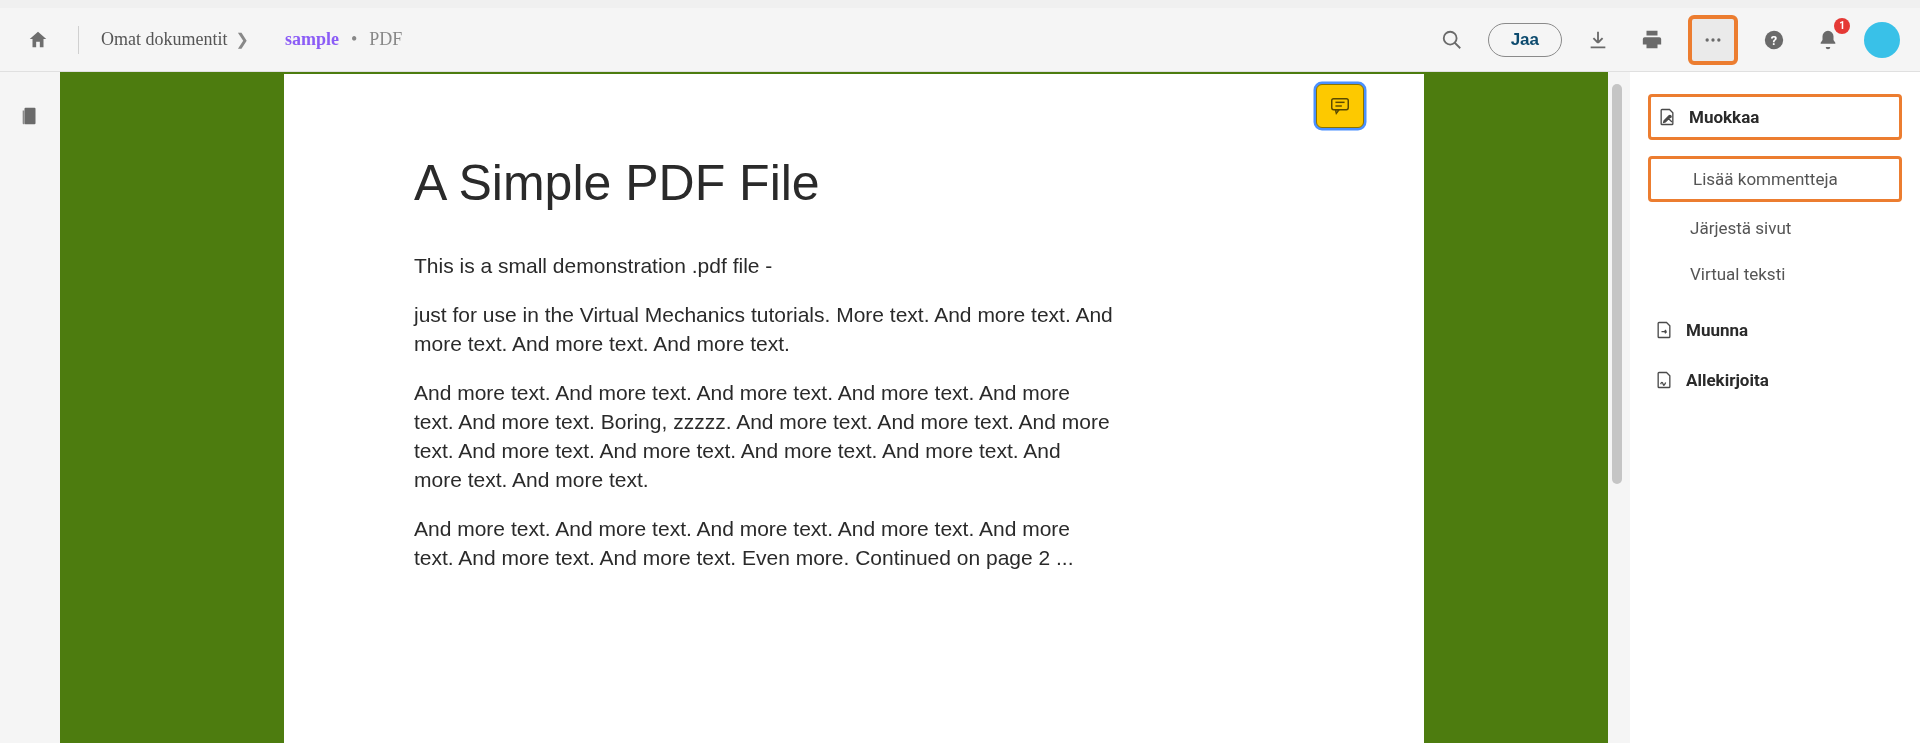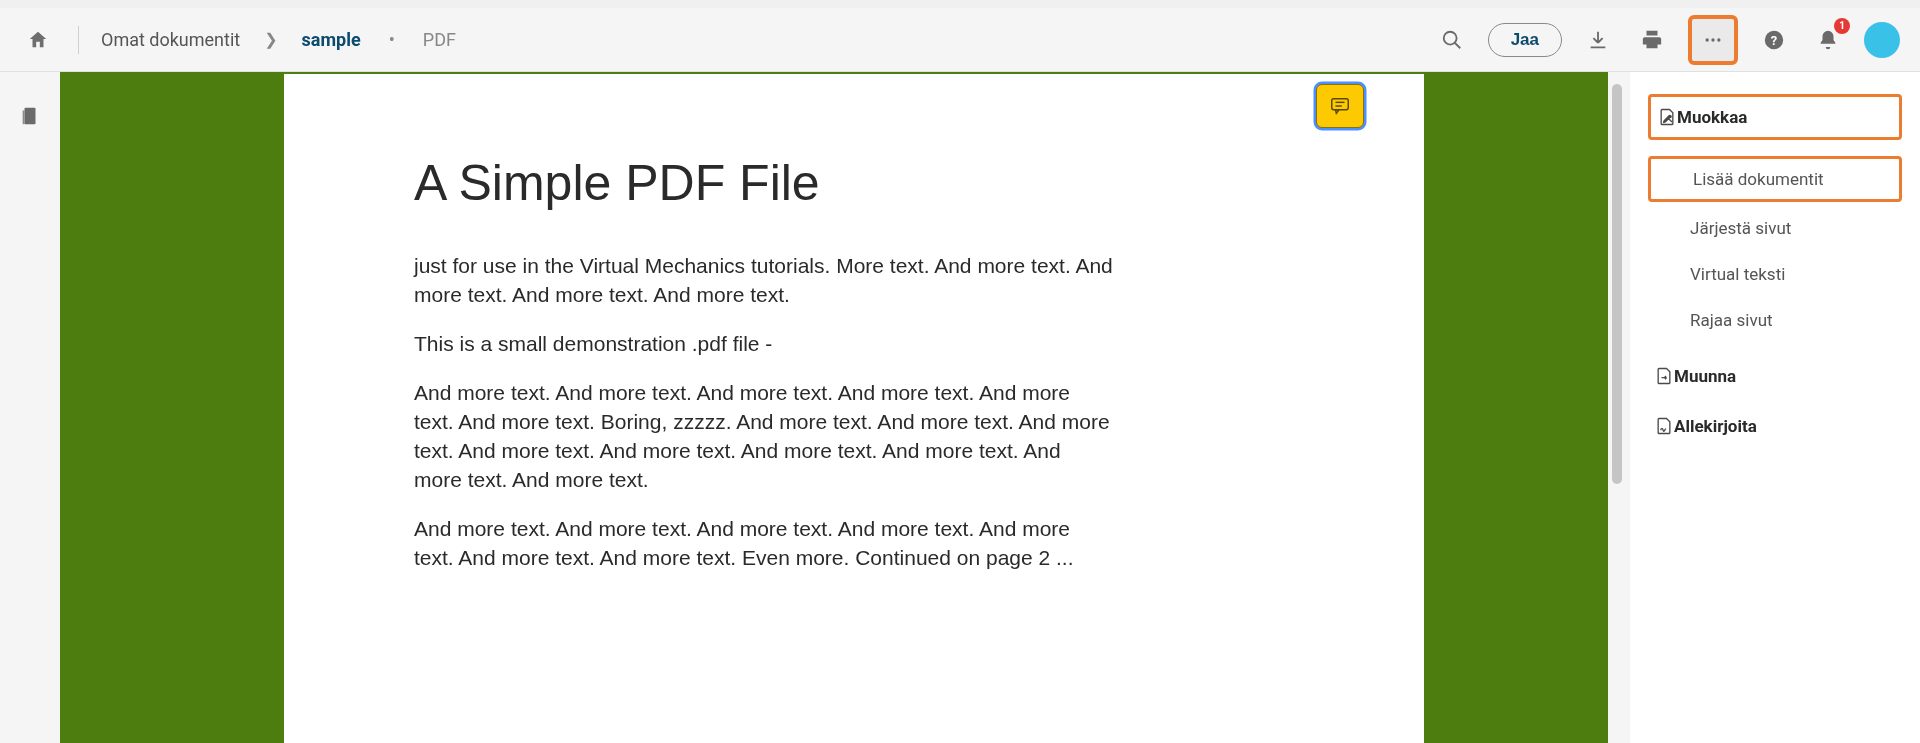--- a/index.html
+++ b/index.html
@@ -26,31 +26,33 @@
     }
     .divider-vert {
       width: 1px;
       height: 28px;
       background: #d0d0d0;
       margin: 0 22px;
     }
     .breadcrumb {
       display: flex;
       align-items: center;
-      gap: 24px;
+      gap: 8px;
       font-size: 18px;
       color: #555;
+      font-family: Liberation Serif, serif;
     }
     .breadcrumb .chevron {
       color: #888;
       font-size: 16px;
     }
     .breadcrumb .filename {
       font-weight: 700;
-      color: #0c4a6e;
+      color: #8b5cf6;
+      margin-left: 28px;
     }
     .breadcrumb .dot {
       color: #888;
       margin: 0 4px;
     }
     .breadcrumb .ext {
       color: #888;
     }
     .header-spacer { flex: 1; }
     .header-right {
@@ -185,20 +187,21 @@
     .right-panel {
       width: 290px;
       background: #fff;
       padding: 22px 18px;
       font-size: 17px;
       color: #444;
     }
     .panel-section-header {
       display: flex;
       align-items: center;
+      gap: 12px;
       font-weight: 700;
       color: #2a2a2a;
       padding: 10px 6px;
       cursor: pointer;
     }
     .panel-section-header.hl {
       border: 3px solid #ec7d30;
       border-radius: 4px;
     }
     .panel-item {
@@ -290,45 +293,44 @@
       <div class="comment-icon">
         <svg width="24" height="22" viewBox="0 0 24 24" fill="none" stroke="#5a4a00" stroke-width="1.6">
             <rect x="3" y="4" width="18" height="12" rx="2"></rect>
             <path d="M8 20l-1-4h4z"></path>
             <line x1="7" y1="8" x2="17" y2="8"></line>
             <line x1="7" y1="12" x2="14" y2="12"></line>
           </svg>
       </div>
       <h1 class="doc-title">A Simple PDF File</h1>
       <div class="doc-text">
+        <p>This is a small demonstration .pdf file -</p>
         <p>just for use in the Virtual Mechanics tutorials. More text. And more text. And more text. And more text. And more text.</p>
-        <p>This is a small demonstration .pdf file -</p>
         <p>And more text. And more text. And more text. And more text. And more text. And more text. Boring, zzzzz. And more text. And more text. And more text. And more text. And more text. And more text. And more text. And more text. And more text.</p>
         <p>And more text. And more text. And more text. And more text. And more text. And more text. And more text. Even more. Continued on page 2 ...</p>
       </div>
     </div>
   </div>
 
   <div class="scrollbar-area">
     <div class="scrollbar-thumb"></div>
   </div>
 
   <div class="right-panel">
     <div class="panel-section-header hl">
       <svg width="20" height="20" viewBox="0 0 24 24" fill="none" stroke="#4a4a4a" stroke-width="1.6">
           <path d="M6 3h9l4 4v13a1 1 0 01-1 1H6a1 1 0 01-1-1V4a1 1 0 011-1z"></path>
           <path d="M14 14l4 4m-2-6l-6 6-2 .5.5-2 6-6a1.4 1.4 0 012 2z" fill="#4a4a4a"></path>
         </svg>
       <span>Muokkaa</span>
     </div>
     <div class="panel-gap"></div>
-    <div class="panel-item hl">Lisää dokumentit</div>
+    <div class="panel-item hl">Lisää kommentteja</div>
     <div class="panel-item">Järjestä sivut</div>
     <div class="panel-item">Virtual teksti</div>
-    <div class="panel-item">Rajaa sivut</div>
     <div class="panel-gap"></div>
     <div class="panel-section-header">
       <svg width="20" height="20" viewBox="0 0 24 24" fill="none" stroke="#4a4a4a" stroke-width="1.6">
           <path d="M6 3h9l4 4v13a1 1 0 01-1 1H6a1 1 0 01-1-1V4a1 1 0 011-1z"></path>
           <path d="M9 14h6m0 0l-2-2m2 2l-2 2"></path>
         </svg>
       <span>Muunna</span>
     </div>
     <div class="panel-gap"></div>
     <div class="panel-section-header">

